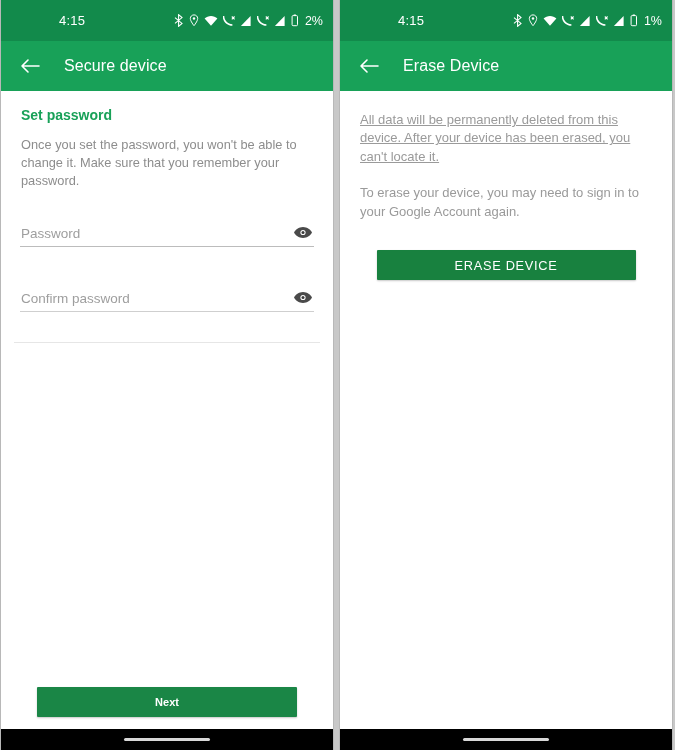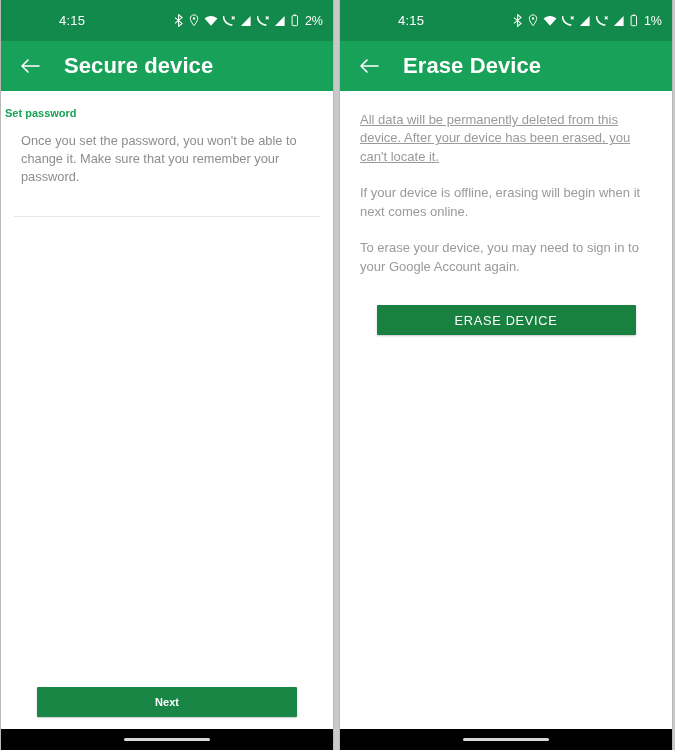--- a/index.html
+++ b/index.html
@@ -72,38 +72,38 @@
     flex: 0 0 auto;
     padding-left: 16px;
   }
   .back-btn {
     width: 26px; height: 26px;
     display: flex; align-items: center; justify-content: center;
     cursor: pointer;
   }
   .app-title {
     margin-left: 21px;
-    font-size: 22px;
-    font-weight: bold;
+    font-size: 16px;
+    font-weight: normal;
     letter-spacing: .1px;
   }
 
   
   .content {
     flex: 1 1 auto;
     background: #ffffff;
     position: relative;
     overflow: hidden;
   }
 
   .section-heading {
     color: #18a158;
     font-weight: bold;
-    font-size: 11px;
-    padding: 16px 20px 0 4px;
+    font-size: 14px;
+    padding: 16px 20px 0 20px;
   }
 
   .body-text {
     color: #8d8d8d;
     font-size: 12.8px;
     line-height: 1.42;
     padding: 0 20px;
     margin-top: 13px;
   }
   .right .body-text { color: #9a9a9a; font-size: 13px; }
@@ -264,20 +264,42 @@
             <path d="M19 8H2M8 2L2 8l6 6" fill="none" stroke="#fff" stroke-width="1.6" stroke-linecap="round" stroke-linejoin="round"></path>
           </svg>
       </span>
       <span class="app-title">Secure device</span>
     </div>
 
     <div class="content">
       <div class="section-heading">Set password</div>
       <p class="body-text">Once you set the password, you won't be able to change it. Make sure that you remember your password.</p>
 
+      <div class="fields">
+        <div class="field">
+          <input type="text" placeholder="Password" style="">
+          <span class="eye-btn">
+            <svg width="18" height="13" viewBox="0 0 18 13">
+                <path d="M9 1C4.8 1 1.3 3.8 0 6.5 1.3 9.2 4.8 12 9 12s7.7-2.8 9-5.5C16.7 3.8 13.2 1 9 1z" fill="#4a4a4a"></path>
+                <circle cx="9" cy="6.5" r="2.6" fill="#ffffff"></circle>
+                <circle cx="9" cy="6.5" r="1.5" fill="#3a3a3a"></circle>
+              </svg>
+          </span>
+        </div>
+        <div class="field">
+          <input type="text" placeholder="Confirm password" style="">
+          <span class="eye-btn">
+            <svg width="18" height="13" viewBox="0 0 18 13">
+                <path d="M9 1C4.8 1 1.3 3.8 0 6.5 1.3 9.2 4.8 12 9 12s7.7-2.8 9-5.5C16.7 3.8 13.2 1 9 1z" fill="#4a4a4a"></path>
+                <circle cx="9" cy="6.5" r="2.6" fill="#ffffff"></circle>
+                <circle cx="9" cy="6.5" r="1.5" fill="#3a3a3a"></circle>
+              </svg>
+          </span>
+        </div>
+      </div>
 
       <div class="divider"></div>
 
       <div class="next-wrap">
         <button class="next-btn">Next</button>
       </div>
     </div>
 
     <div class="nav-bar">
       <div class="nav-pill"></div>
@@ -341,21 +363,20 @@
       <span class="back-btn">
         <svg width="20" height="16" viewBox="0 0 20 16">
             <path d="M19 8H2M8 2L2 8l6 6" fill="none" stroke="#fff" stroke-width="1.6" stroke-linecap="round" stroke-linejoin="round"></path>
           </svg>
       </span>
       <span class="app-title">Erase Device</span>
     </div>
 
     <div class="content">
       <p class="body-text first">All data will be permanently deleted from this device. After your device has been erased, you can't locate it.</p>
-      <p class="body-text more">If your device is offline, erasing will begin when it next comes online.</p>
       <p class="body-text more">To erase your device, you may need to sign in to your Google Account again.</p>
       <button class="erase-btn">ERASE DEVICE</button>
     </div>
 
     <div class="nav-bar">
       <div class="nav-pill"></div>
     </div>
   </div>
 
 </div>

